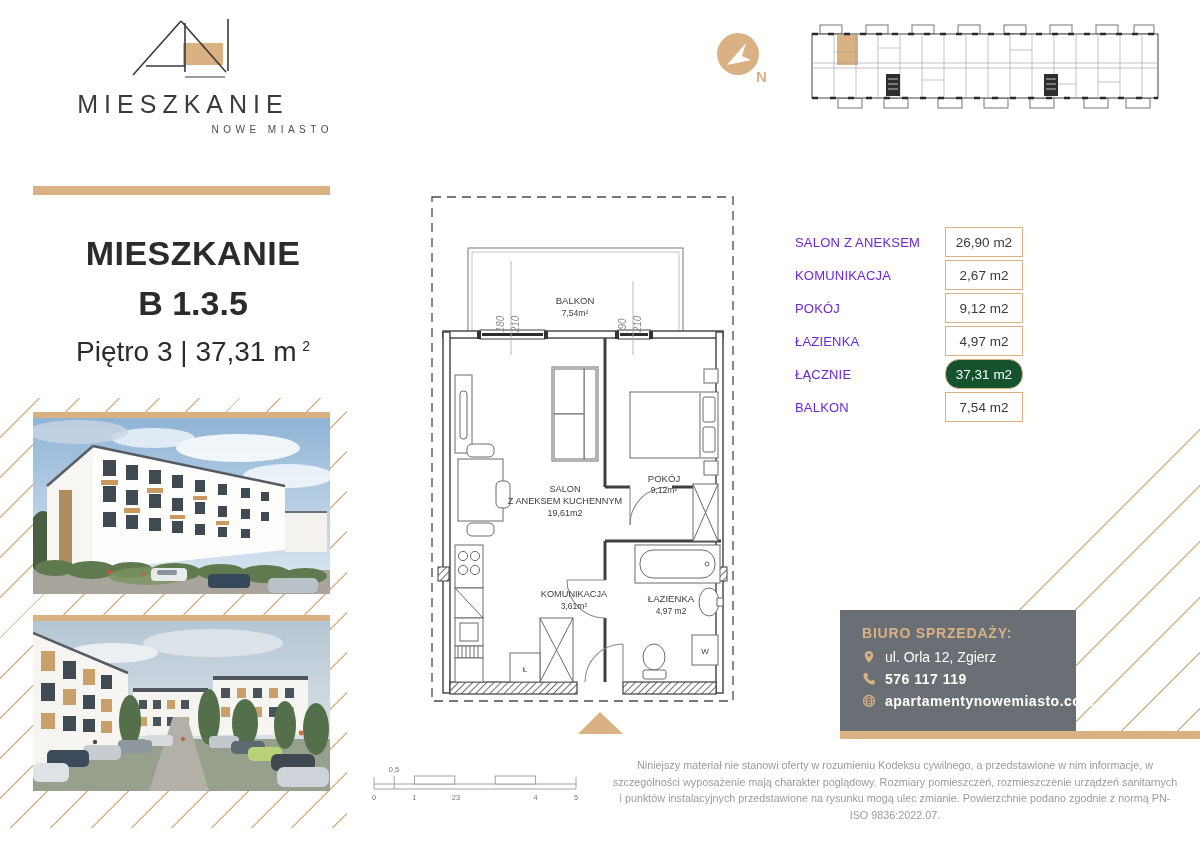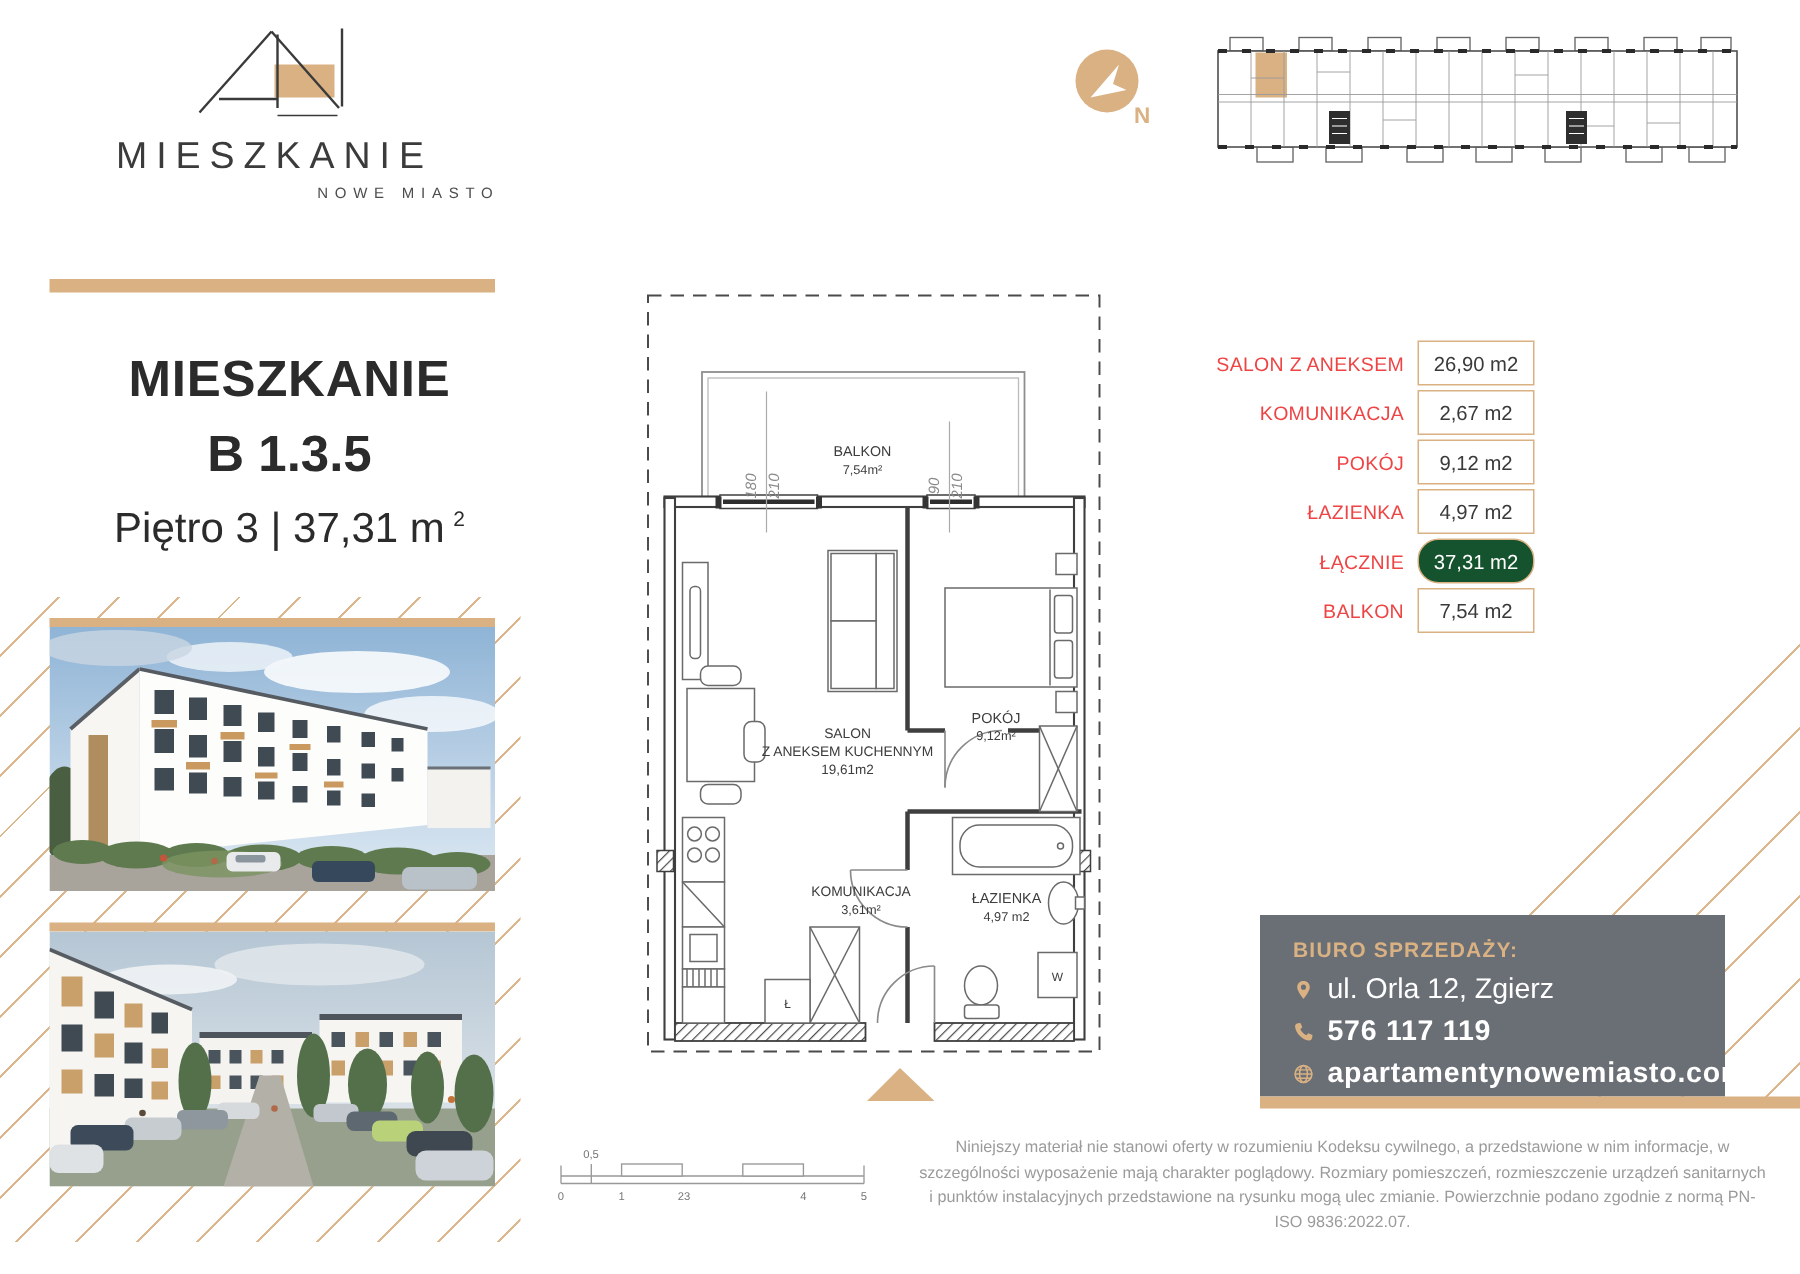--- a/index.html
+++ b/index.html
@@ -30,30 +30,30 @@
   .diag-right { left:1012px; top:396px; width:188px; height:336px;
     background:repeating-linear-gradient(135deg, transparent 0, transparent 38px, #dcb68c 38px, #dcb68c 39.4px);
     clip-path:polygon(100% 4%, 100% 100%, 0 100%, 0 61%); }
 
   .photo-bar { left:33px; width:297px; height:6px; background:#d9b183; }
   .photo { left:33px; width:297px; display:block; }
 
   
   .area-table { left:795px; top:227px; }
   .arow { display:flex; align-items:center; height:30px; margin-bottom:3px; }
-  .alabel { width:150px; text-align:right; font-size:13px; color:#ef4444; padding-right:9px; letter-spacing:0.2px; }
+  .alabel { width:150px; font-size:13px; color:#6d28d9; padding-right:9px; letter-spacing:0.2px; }
   .abox { width:78px; height:30px; border:1.5px solid #d9b183; background:#fff;
     display:flex; align-items:center; justify-content:center; font-size:13.5px; color:#3a3a3a; }
   .arow.total .abox { background:#14532d; color:#ffffff; border-color:#d9b183;border-radius:14px; }
 
   
-  .sales-box { left:840px; top:610px; width:310px; height:121px; background:#6a6f75;
+  .sales-box { left:840px; top:610px; width:236px; height:121px; background:#6a6f75;
     padding:15px 16px 0 22px; }
   .sales-heading { color:#d9b183; font-weight:bold; font-size:14px; letter-spacing:0.8px; margin-bottom:8px; }
-  .sales-row { display:flex; align-items:center; color:#ffffff; margin-bottom:6px; font-size:19px; }
+  .sales-row { display:flex; align-items:center; color:#ffffff; margin-bottom:6px; font-size:14px; }
   .sales-row .sicon { width:14px; height:14px; margin-right:9px; flex:0 0 14px; }
   .sales-row.bold { font-weight:bold; letter-spacing:0.5px; }
   .sales-goldbar { left:840px; top:731px; width:360px; height:8px; background:#d9b183; }
 
   .disclaimer { left:612px; top:757px; width:566px; text-align:center;
     font-size:10.8px; line-height:1.55; color:#9b9b9b; }
 
   svg text { font-family:"Liberation Sans", sans-serif; }
 </style>
 </head>

